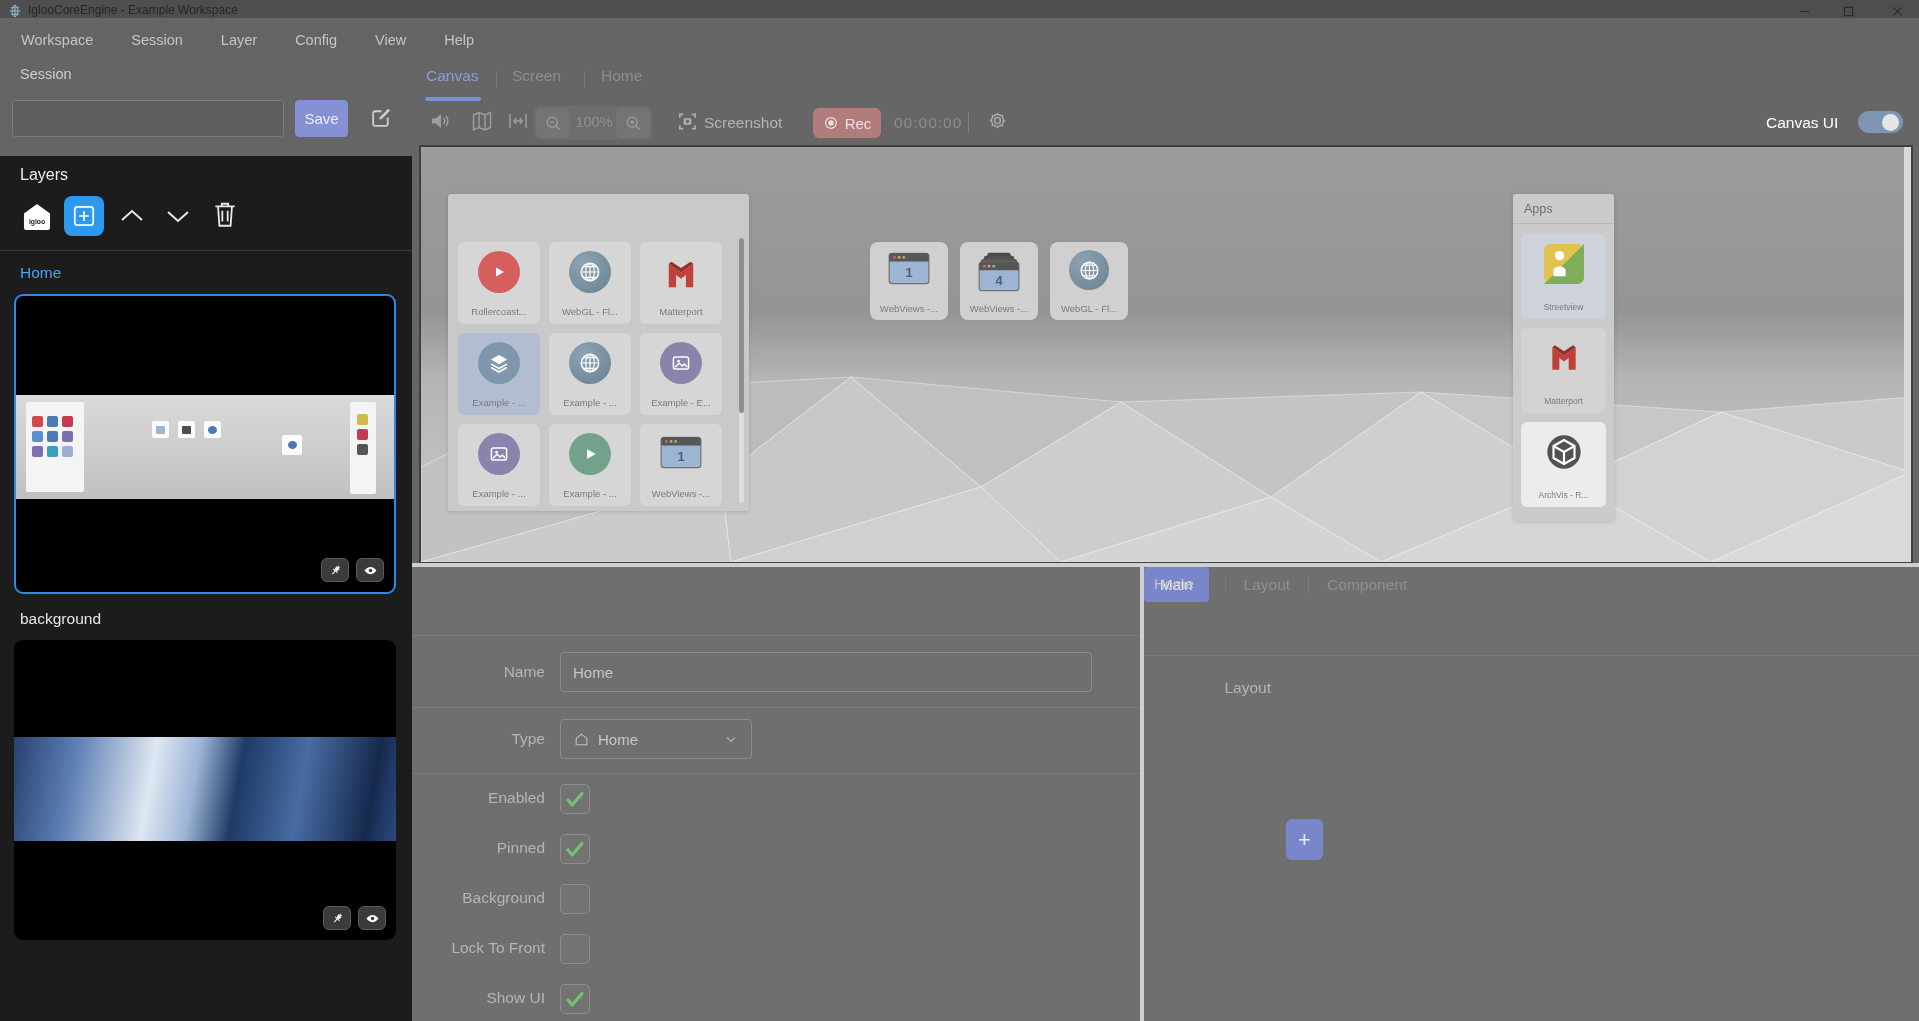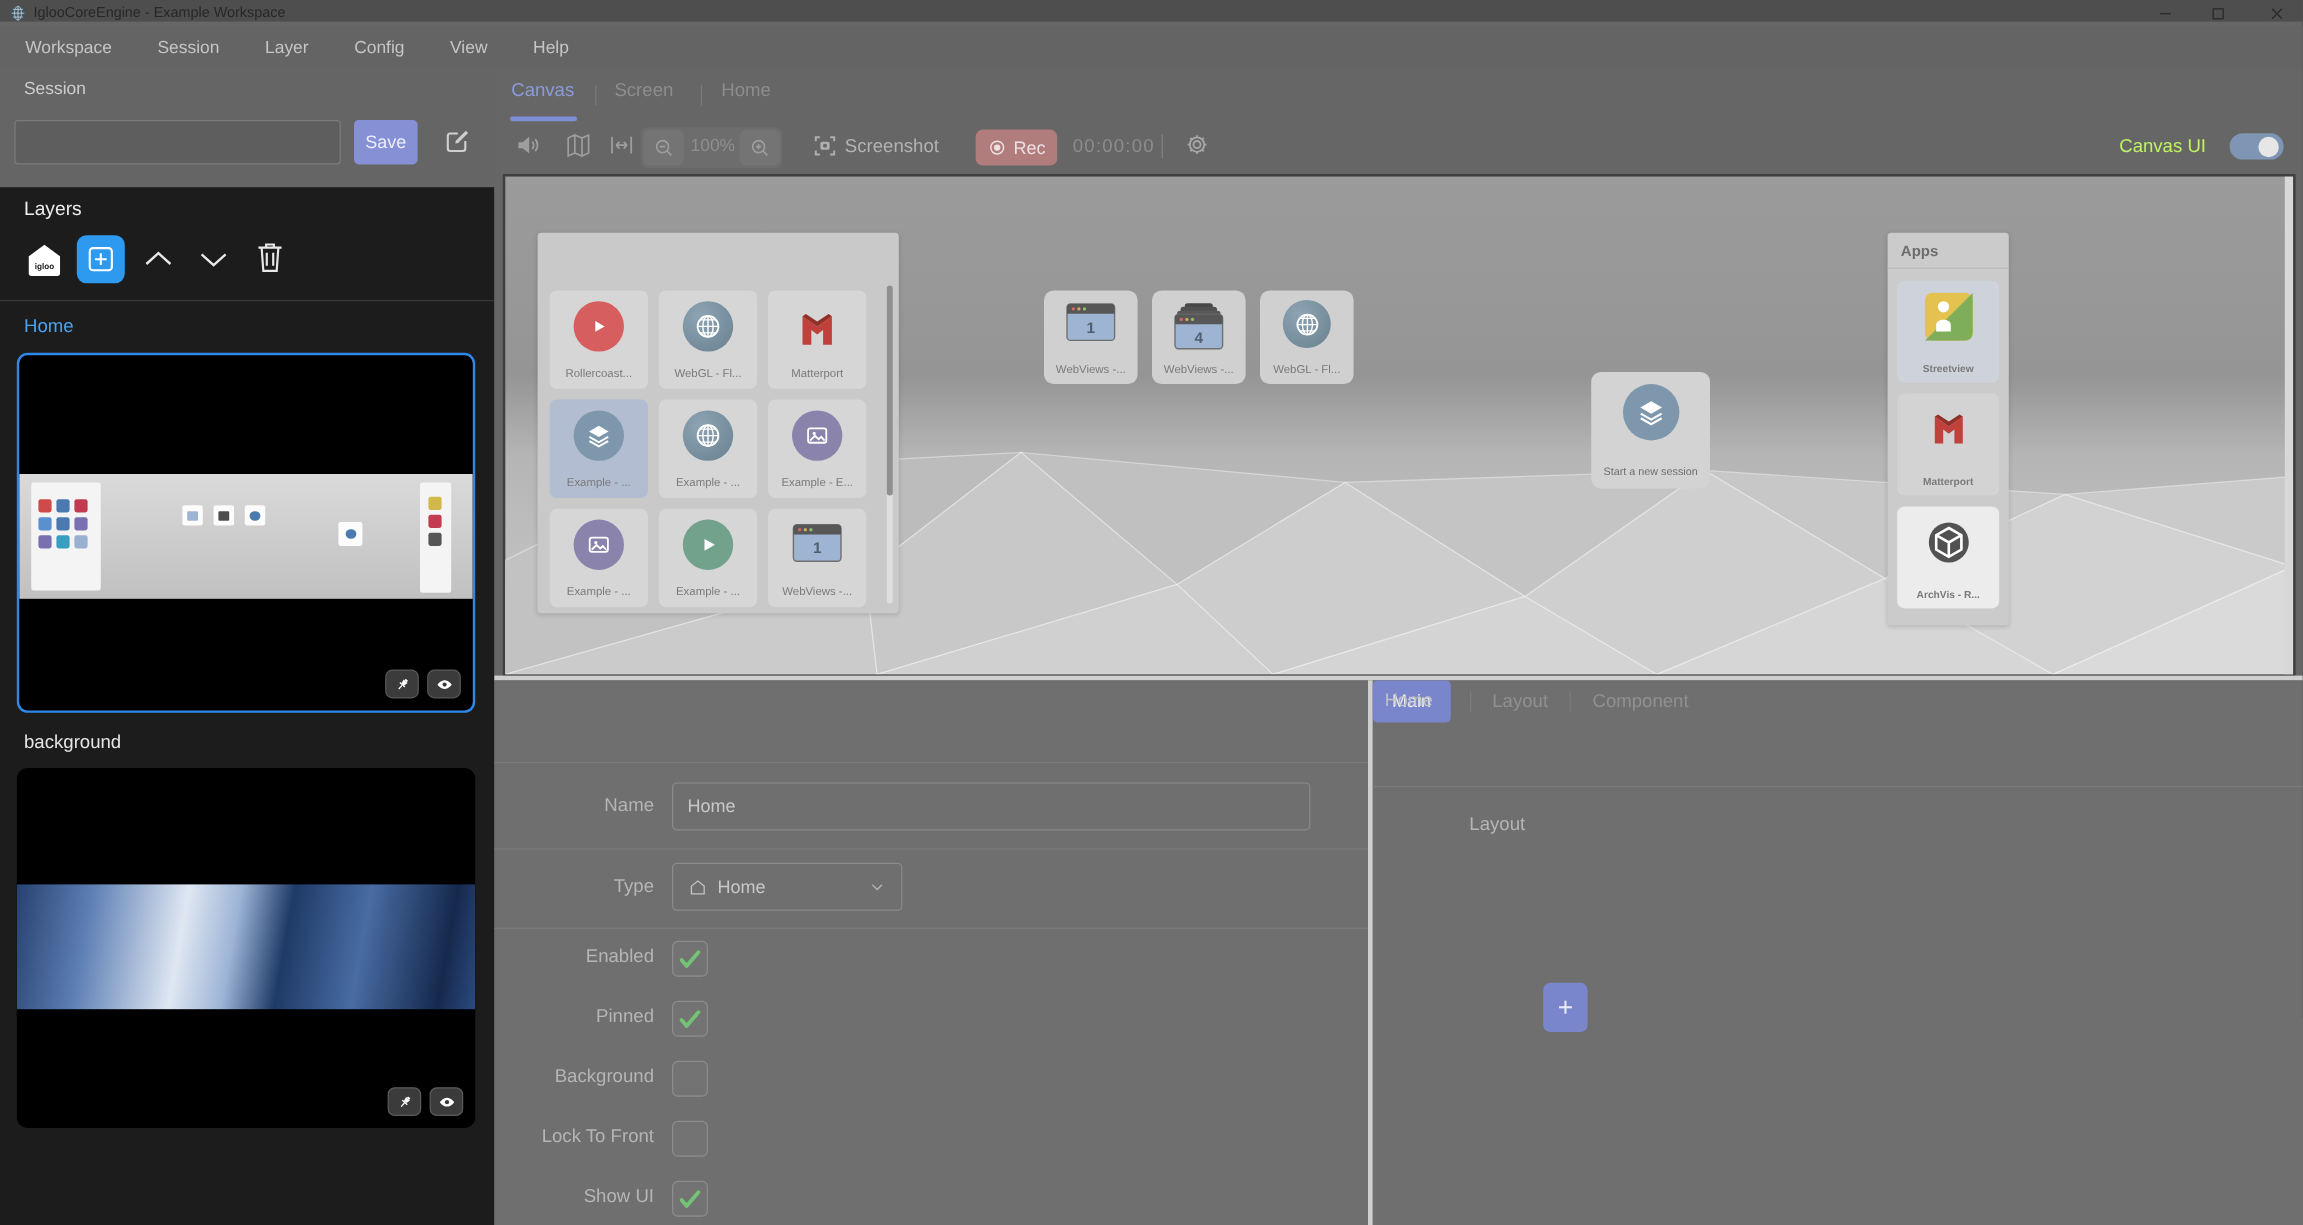--- a/index.html
+++ b/index.html
@@ -72,21 +72,21 @@
   .tbIcon svg { display:block; }
   .zoomgroup { left:122px; top:49px; width:118px; height:34px; background:#6d6d6d; border-radius:6px; }
   .zoombtn { top:2px; width:34px; height:30px; background:#747474; border:none; border-radius:6px;
     display:flex; align-items:center; justify-content:center; }
   .zoomlvl { left:38px; top:8px; width:44px; text-align:center; font-size:14.5px; color:#8f8f8f; }
   .shotlabel { font-size:15.5px; color:#b3b3b3; }
   .recbtn { left:401px; top:51px; width:68px; height:30px; background:#b17c7c; border:none; border-radius:6px;
     display:flex; align-items:center; justify-content:center; gap:6px; color:#ece1e1; font-size:15px; }
   .timer { left:482px; top:57px; font-size:15.5px; color:#8d8d8d; letter-spacing:1px; }
   .tpipe { left:556px; top:55px; width:1px; height:20px; background:#828282; }
-  .cuilabel { left:1354px; top:57px; font-size:15.5px; color:#bef264; }
+  .cuilabel { left:1354px; top:57px; font-size:15.5px; color:#ffffff; }
   .toggle { left:1446px; top:54px; width:45px; height:22px; border-radius:11px; background:#5a5a5a; position:absolute; }
   .toggle.on { background:#7e95b3; }
   .toggle .knob { position:absolute; top:2.5px; width:17px; height:17px; border-radius:50%; background:#e6e6e6; left:3px; }
   .toggle.on .knob { left:24px; }
 
   
   .viewport { left:7px; top:88px; width:1494px; height:419px; border:2px solid #3f3f3f;
     background:linear-gradient(180deg,#9b9b9b 0%,#959595 40%,#b5b5b5 56%,#cbcbcb 100%); overflow:hidden; }
   .meshsvg { left:0; bottom:0; width:100%; height:225px; position:absolute; }
   .canvas-scroll { right:0; top:0; width:7px; height:100%; background:#d8d8d8; position:absolute; }
@@ -116,22 +116,22 @@
   .floatile .cir2 svg { width:25px; height:25px; }
   .floatile .tlabel { position:absolute; left:2px; right:2px; bottom:6px; font-size:9.5px; color:#7a7a7a;
     text-align:center; white-space:nowrap; overflow:hidden; }
 
   .starttile { left:905px; top:163px; width:99px; height:97px; background:#d3d3d3; border-radius:8px; }
   .starttile .cir { position:absolute; left:50%; top:10px; transform:translateX(-50%); width:47px; height:47px;
     border-radius:50%; background:#7e97ac; display:flex; align-items:center; justify-content:center; }
   .starttile .cir svg { width:29px; height:29px; }
   .starttile .tlabel { position:absolute; left:2px; right:2px; bottom:9px; font-size:9px; color:#6e6e6e; text-align:center; }
 
-  .appspanel { left:1152px; top:47px; width:101px; height:327px; background:#cbcbcb; border-radius:3px;
-    box-shadow:0 1px 4px rgba(0,0,0,.15);font-weight:bold; }
+  .appspanel { left:1092px; top:47px; width:101px; height:327px; background:#cbcbcb; border-radius:3px;
+    box-shadow:0 1px 4px rgba(0,0,0,.15); }
   .appshead { left:0; top:0; width:100%; height:30px; font-size:12.5px; color:#6d6d6d;
     display:flex; align-items:center; padding-left:11px; border-bottom:1px solid #b9b9b9; }
   .apptile { left:8px; width:85px; height:85px; border-radius:6px; }
   .apptile .aic { position:absolute; left:50%; top:10px; transform:translateX(-50%); }
   .apptile .tlabel { position:absolute; left:2px; right:2px; bottom:7px; font-size:8.5px; color:#7a7a7a;
     text-align:center; white-space:nowrap; overflow:hidden; }
 
   
   .hsep { left:412px; top:563px; width:1507px; height:4px; background:#cfcfcf; }
   .vsep { left:1140px; top:567px; width:4px; height:454px; background:#cfcfcf; }
@@ -561,29 +561,20 @@
         <div class="cir2">
           <svg viewBox="0 0 24 24">
               <circle cx="12" cy="12" r="8" fill="none" stroke="#fff" stroke-width="1.4"></circle>
               <path d="M4 12h16M12 4v16M5.8 7h12.4M5.8 17h12.4" stroke="#fff" stroke-width="1.1" fill="none"></path>
               <ellipse cx="12" cy="12" rx="4" ry="8" fill="none" stroke="#fff" stroke-width="1.1"></ellipse>
             </svg>
           </div>
         <div class="tlabel">WebGL - Fl...</div>
       </div>
 
-      <div class="abs starttile">
-        <div class="cir">
-          <svg viewBox="0 0 24 24">
-              <path d="M12 4.5l7.5 4.3L12 13.1 4.5 8.8z" fill="#fff"></path>
-              <path d="M4.8 13l7.2 4.1L19.2 13M4.8 16.2l7.2 4.1 7.2-4.1" stroke="#fff" stroke-width="1.5" fill="none"></path>
-            </svg>
-          </div>
-        <div class="tlabel">Start a new session</div>
-      </div>
 
       <div class="abs appspanel">
         <div class="abs appshead">Apps</div>
 
         <div class="abs apptile" style="top:40px;background:#ced2db">
           <div class="aic">
             <svg viewBox="0 0 36 36" width="40" height="40">
                 <rect width="36" height="36" rx="6" fill="#e3c24f"></rect>
                 <path d="M0 36L36 0v30a6 6 0 0 1-6 6z" fill="#7fae5a"></path>
                 <circle cx="14" cy="10.5" r="4.2" fill="#fff"></circle>

